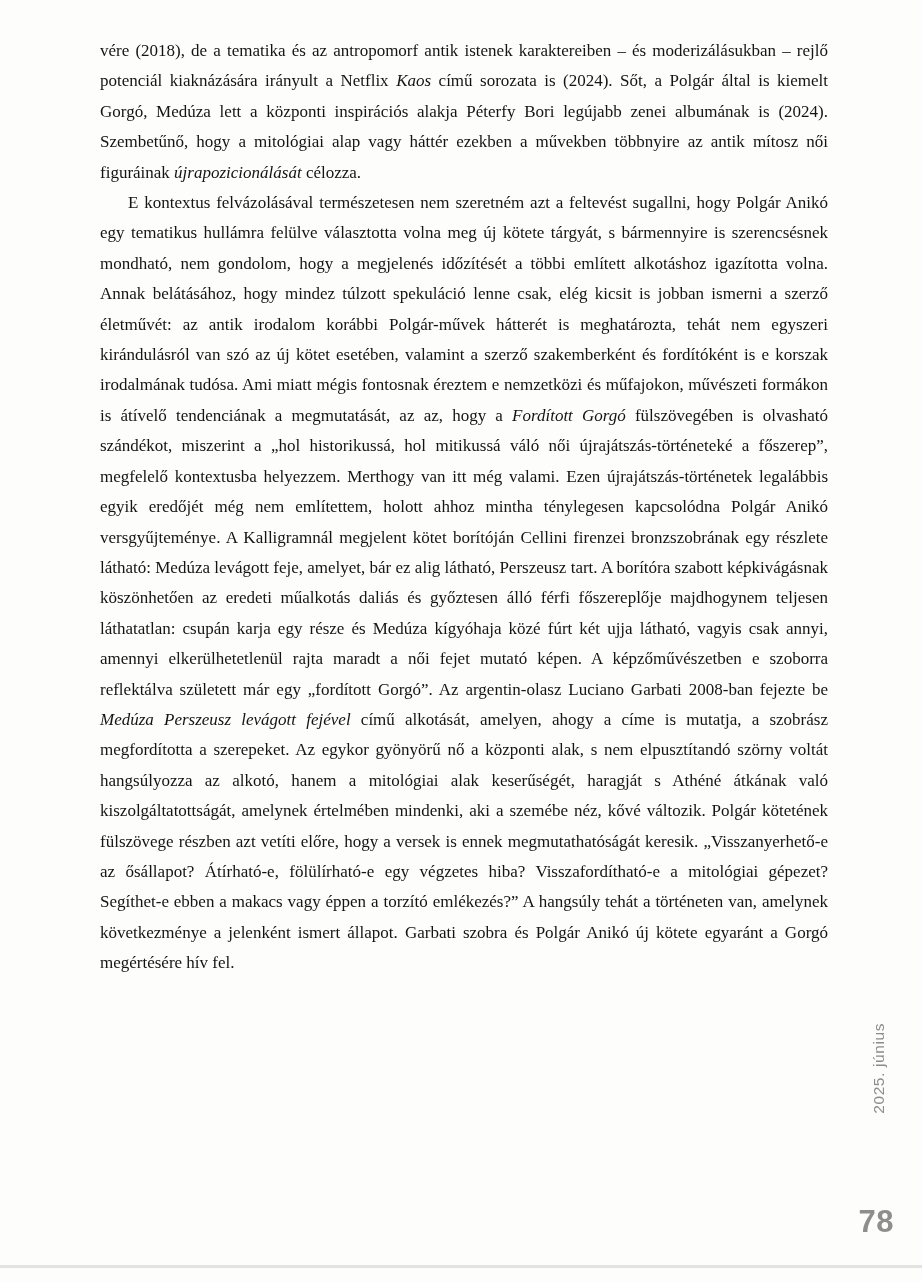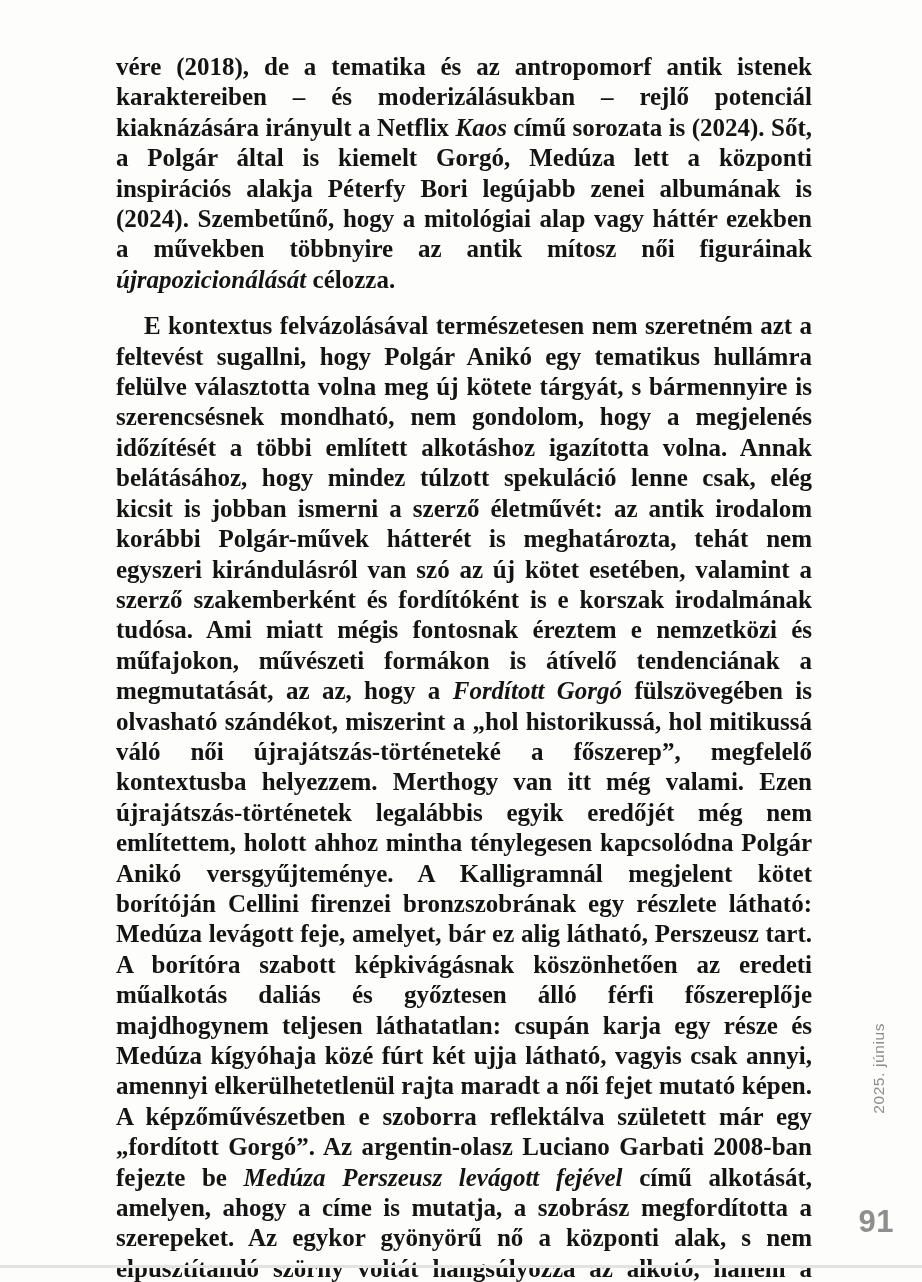--- a/index.html
+++ b/index.html
@@ -16,28 +16,27 @@
     font-family: "Liberation Serif", serif;
     color: #151515;
   }
   .text-column {
     position: absolute;
     left: 100px;
     top: 36px;
     width: 728px;
   }
   p.para {
-    margin: 16px;
-    font-size: 25px;
+    margin: 0;
+    font-size: 17px;
     line-height: 30.4px;
     text-align: justify;
     text-justify: inter-word;
     hyphens: manual;
     color: #141414;
-    font-weight: bold;
   }
   p.para + p.para {
     text-indent: 28px;
   }
   .it {
     font-style: italic;
   }
   .side-label {
     position: absolute;
     right: 34px;
@@ -75,17 +74,17 @@
 
 <div class="page">
 
   <div class="text-column">
     <p class="para" id="p1"><span>vére (2018), de a tematika és az antropomorf antik istenek karaktereiben – és moderizálásukban – rejlő potenciál kiaknázására irányult a Netflix </span><span class="it">Kaos</span><span> című sorozata is (2024). Sőt, a Polgár által is kiemelt Gorgó, Medúza lett a központi inspirációs alakja Péterfy Bori legújabb zenei albumának is (2024). Szembetűnő, hogy a mitológiai alap vagy háttér ezekben a művekben többnyire az antik mítosz női figuráinak </span><span class="it">újrapozicionálását</span><span> célozza.</span></p>
     <p class="para" id="p2"><span>E kontextus felvázolásával természetesen nem szeretném azt a feltevést sugallni, hogy Polgár Anikó egy tematikus hullámra felülve választotta volna meg új kötete tárgyát, s bármennyire is szerencsésnek mondható, nem gondolom, hogy a megjelenés időzítését a többi említett alkotáshoz igazította volna. Annak belátásához, hogy mindez túlzott spekuláció lenne csak, elég kicsit is jobban ismerni a szerző életművét: az antik irodalom korábbi Polgár-művek hátterét is meghatározta, tehát nem egyszeri kirándulásról van szó az új kötet esetében, valamint a szerző szakemberként és fordítóként is e korszak irodalmának tudósa. Ami miatt mégis fontosnak éreztem e nemzetközi és műfajokon, művészeti formákon is átívelő tendenciának a megmutatását, az az, hogy a </span><span class="it">Fordított Gorgó</span><span> fülszövegében is olvasható szándékot, miszerint a „hol historikussá, hol mitikussá váló női újrajátszás-történeteké a főszerep”, megfelelő kontextusba helyezzem. Merthogy van itt még valami. Ezen újrajátszás-történetek legalábbis egyik eredőjét még nem említettem, holott ahhoz mintha ténylegesen kapcsolódna Polgár Anikó versgyűjteménye. A Kalligramnál megjelent kötet borítóján Cellini firenzei bronzszobrának egy részlete látható: Medúza levágott feje, amelyet, bár ez alig látható, Perszeusz tart. A borítóra szabott képkivágásnak köszönhetően az eredeti műalkotás daliás és győztesen álló férfi főszereplője majdhogynem teljesen láthatatlan: csupán karja egy része és Medúza kígyóhaja közé fúrt két ujja látható, vagyis csak annyi, amennyi elkerülhetetlenül rajta maradt a női fejet mutató képen. A képzőművészetben e szoborra reflektálva született már egy „fordított Gorgó”. Az argentin-olasz Luciano Garbati 2008-ban fejezte be </span><span class="it">Medúza Perszeusz levágott fejével</span><span> című alkotását, amelyen, ahogy a címe is mutatja, a szobrász megfordította a szerepeket. Az egykor gyönyörű nő a központi alak, s nem elpusztítandó szörny voltát hangsúlyozza az alkotó, hanem a mitológiai alak keserűségét, haragját s Athéné átkának való kiszolgáltatottságát, amelynek értelmében mindenki, aki a szemébe néz, kővé változik. Polgár kötetének fülszövege részben azt vetíti előre, hogy a versek is ennek megmutathatóságát keresik. „Visszanyerhető-e az ősállapot? Átírható-e, fölülírható-e egy végzetes hiba? Visszafordítható-e a mitológiai gépezet? Segíthet-e ebben a makacs vagy éppen a torzító emlékezés?” A hangsúly tehát a történeten van, amelynek következménye a jelenként ismert állapot. Garbati szobra és Polgár Anikó új kötete egyaránt a Gorgó megértésére hív fel.</span></p>
   </div>
 
   <div class="side-label">2025. június</div>
 
-  <div class="page-number">91</div>
+  <div class="page-number">78</div>
 
   <div class="bottom-rule"></div>
 
 </div>
 
 </body></html>

